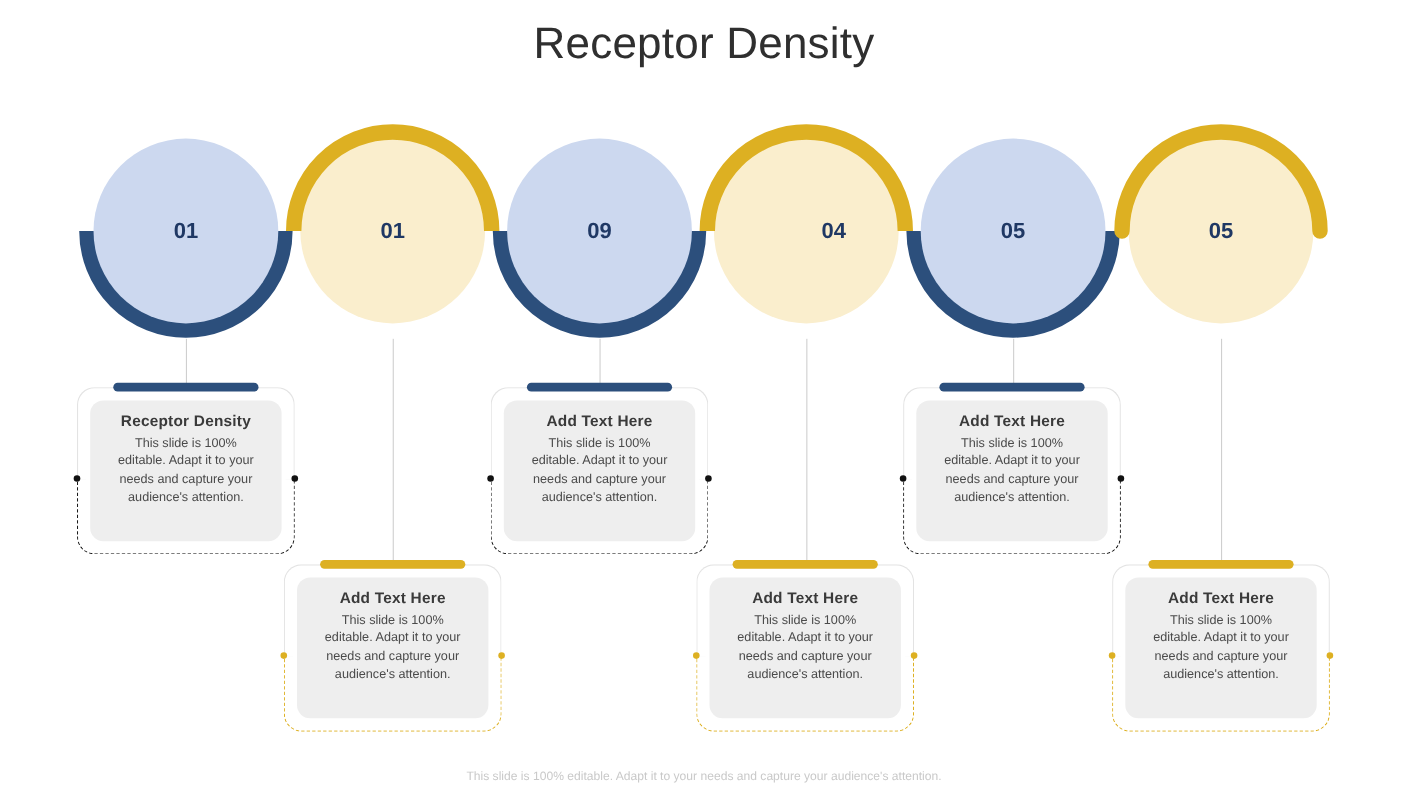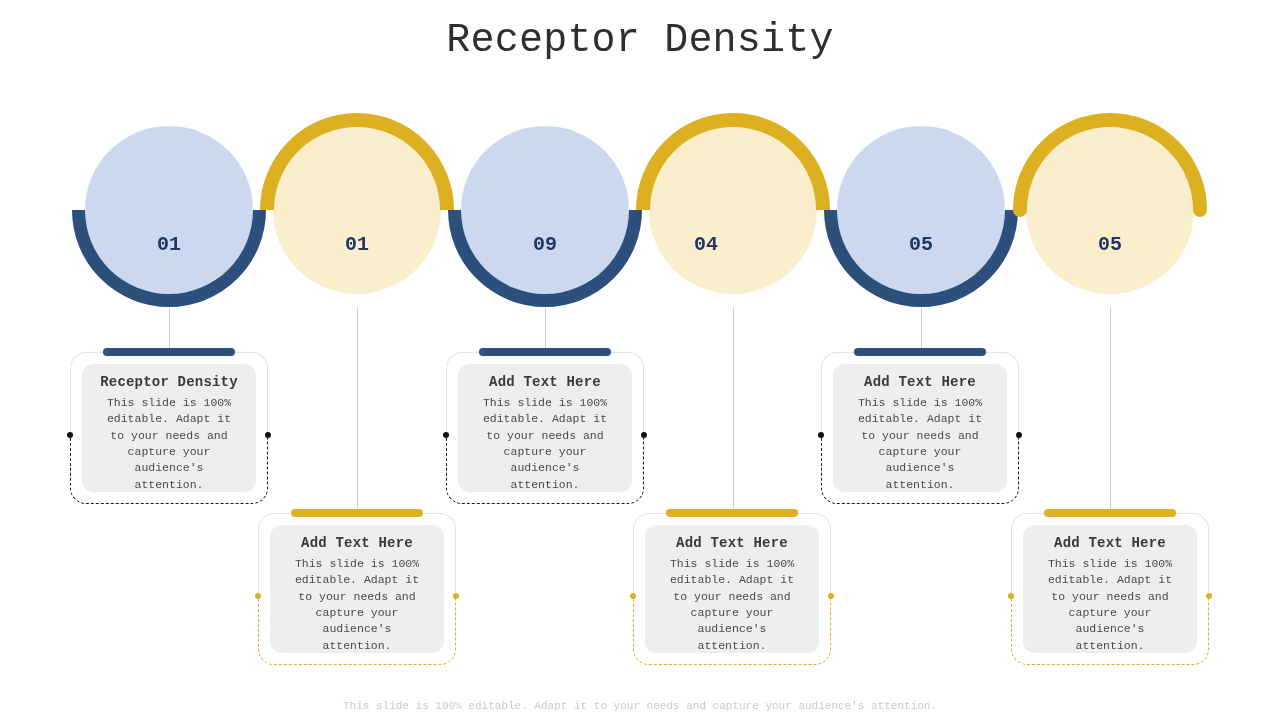--- a/index.html
+++ b/index.html
@@ -8,21 +8,20 @@
     margin: 0; padding: 0;
     width: 1280px; height: 720px;
     background: #ffffff;
     font-family: "Liberation Sans", sans-serif;
     overflow: hidden;
   }
   #slide {
     position: relative;
     width: 1132px; height: 720px;
     background: #ffffff;
-    font-family: Liberation Mono, monospace;
   }
 
   
   #page-title {
     position: absolute;
     top: 18px; left: 0; width: 1280px;
     text-align: center;
     font-size: 40px;
     font-weight: 400;
     color: #2f2f2f;
@@ -40,21 +39,20 @@
 
   .circle-num {
     position: absolute;
     font-size: 20px;
     font-weight: bold;
     color: #1f3864;
     text-align: center;
     width: 80px;
     margin-left: -40px;
     line-height: 1;
-    margin-top: 35px;
   }
 
   
   .connector {
     position: absolute;
     width: 1px;
     background: #cfcfcf;
   }
 
   
@@ -158,21 +156,21 @@
         <path d="M 267 210 A 90 90 0 0 1 447 210" fill="none" stroke="#ddb022" stroke-width="14" stroke-linecap="butt"></path>
         <path d="M 643 210 A 90 90 0 0 1 823 210" fill="none" stroke="#ddb022" stroke-width="14" stroke-linecap="butt"></path>
         <path d="M 1020 210 A 90 90 0 0 1 1200 210" fill="none" stroke="#ddb022" stroke-width="14" stroke-linecap="round"></path>
       </svg>
   </div>
 
   <div id="numbers-layer">
       <div class="circle-num" style="left: 169px; top: 200px;">01</div>
       <div class="circle-num" style="left: 357px; top: 200px;">01</div>
       <div class="circle-num" style="left: 545px; top: 200px;">09</div>
-      <div class="circle-num" style="left: 706px; top: 200px;">04</div>
+      <div class="circle-num" style="left: 758px; top: 200px;">04</div>
       <div class="circle-num" style="left: 921px; top: 200px;">05</div>
       <div class="circle-num" style="left: 1110px; top: 200px;">05</div>
     </div>
 
   <div id="connectors-layer">
       <div class="connector" style="left: 169px; top: 308px; height: 46px;"></div>
       <div class="connector" style="left: 357px; top: 308px; height: 207px;"></div>
       <div class="connector" style="left: 545px; top: 308px; height: 46px;"></div>
       <div class="connector" style="left: 733px; top: 308px; height: 207px;"></div>
       <div class="connector" style="left: 921px; top: 308px; height: 46px;"></div>

